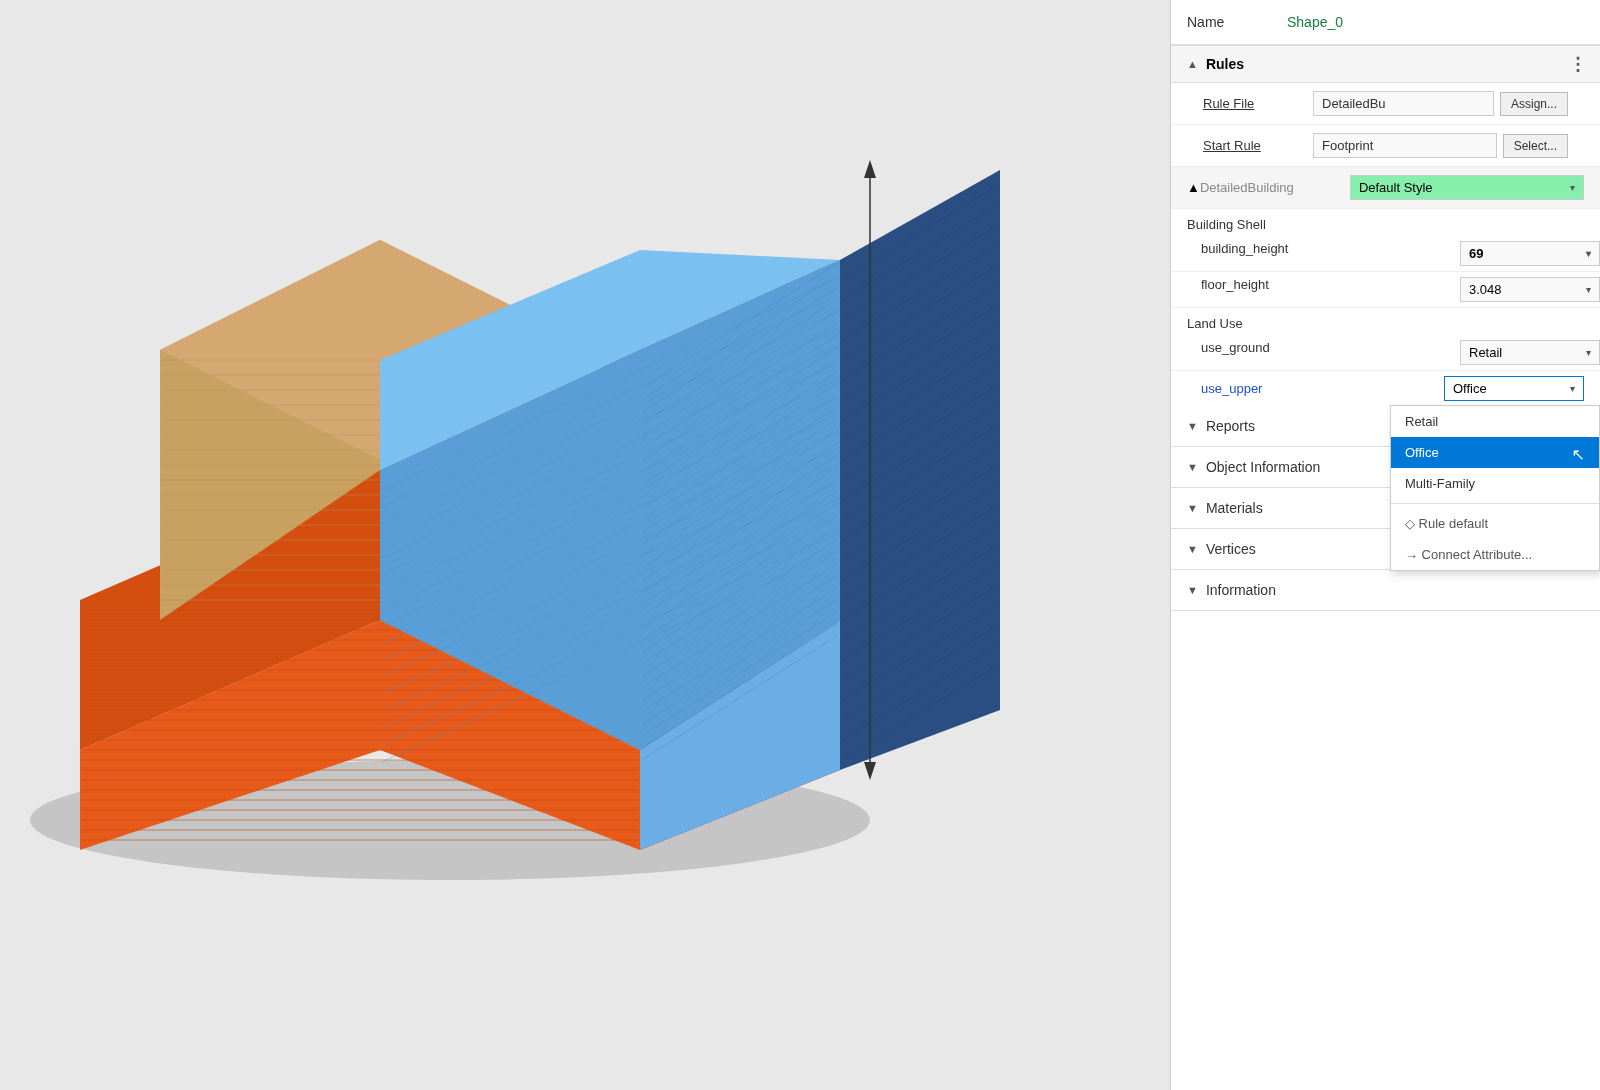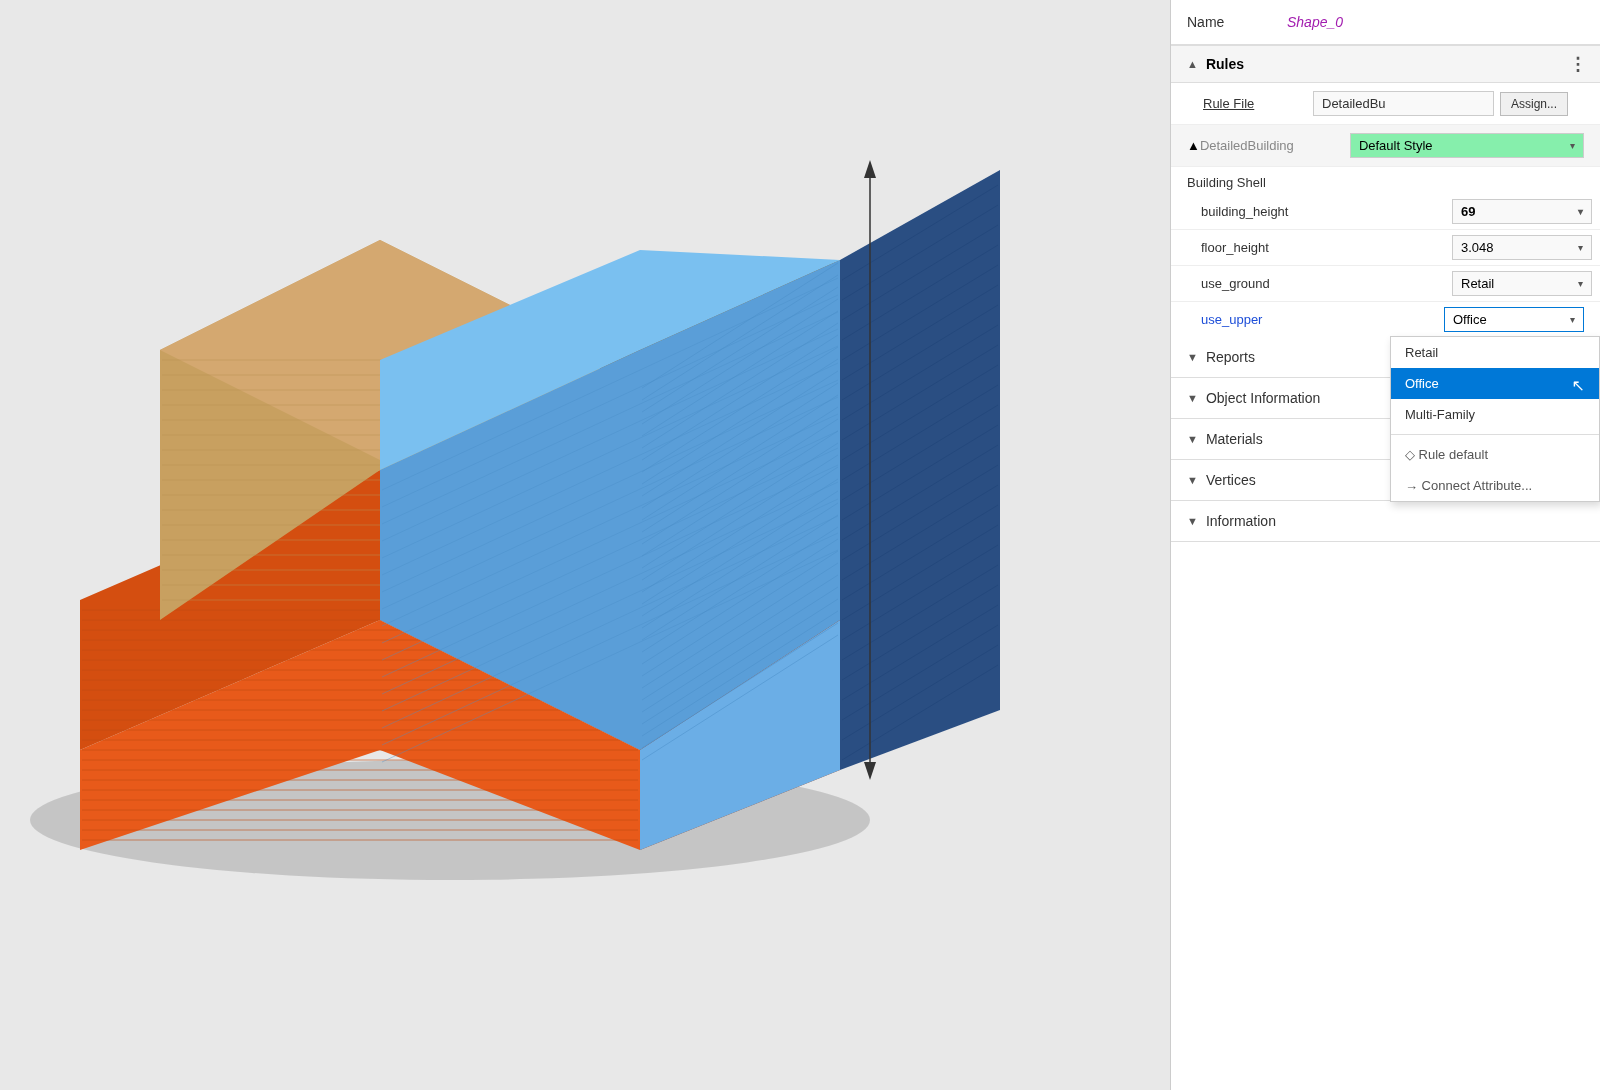--- a/index.html
+++ b/index.html
@@ -43,23 +43,22 @@
       padding: 14px 16px;
       border-bottom: 1px solid #ddd;
       gap: 10px;
     }
     .name-label {
       color: #333;
       font-size: 14px;
       min-width: 90px;
     }
     .name-value {
-      color: #a21caf;
+      color: #15803d;
       font-size: 14px;
-      font-style: italic;
     }
 
     
     .section-header {
       display: flex;
       align-items: center;
       padding: 10px 16px;
       background: #f5f5f5;
       border-bottom: 1px solid #ddd;
       border-top: 1px solid #ddd;
@@ -147,22 +146,21 @@
     .subsection-label {
       padding: 8px 16px 4px 16px;
       font-size: 13px;
       color: #333;
       font-weight: normal;
       background: #fff;
     }
 
     .property-row {
       display: flex;
-      align-items: center;
-      padding: 5px 8px 5px 30px;
+      padding: 5px 0 5px 30px;
       border-bottom: 1px solid #eee;
       background: #fff;
     }
     .property-label {
       flex: 1;
       color: #333;
       font-size: 13px;
     }
     .property-value {
       min-width: 140px;
@@ -470,20 +468,25 @@
   </div>
 
   <div class="rules-section">
 
     <div class="rules-row">
       <span class="rules-row-label">Rule File</span>
       <span class="rules-row-value">DetailedBu</span>
       <button class="rules-row-btn">Assign...</button>
     </div>
 
+    <div class="rules-row">
+      <span class="rules-row-label">Start Rule</span>
+      <span class="rules-row-value">Footprint</span>
+      <button class="rules-row-btn">Select...</button>
+    </div>
   </div>
 
   <div class="detailed-row">
     <span class="chevron">▲</span>
     <span class="detailed-label">DetailedBuilding</span>
     <div class="detailed-select">
       <span>Default Style</span>
       <span class="dropdown-arrow">▾</span>
     </div>
   </div>
@@ -499,20 +502,21 @@
   </div>
 
   <div class="property-row">
     <span class="property-label">floor_height</span>
     <div class="property-value">
       <span>3.048</span>
       <span class="dropdown-arrow">▾</span>
     </div>
   </div>
 
+  <div class="land-use-label">Land Use</div>
 
   <div class="property-row">
     <span class="property-label">use_ground</span>
     <div class="property-value">
       <span>Retail</span>
       <span class="dropdown-arrow">▾</span>
     </div>
   </div>
 
   <div class="use-upper-row" style="position:relative;">

